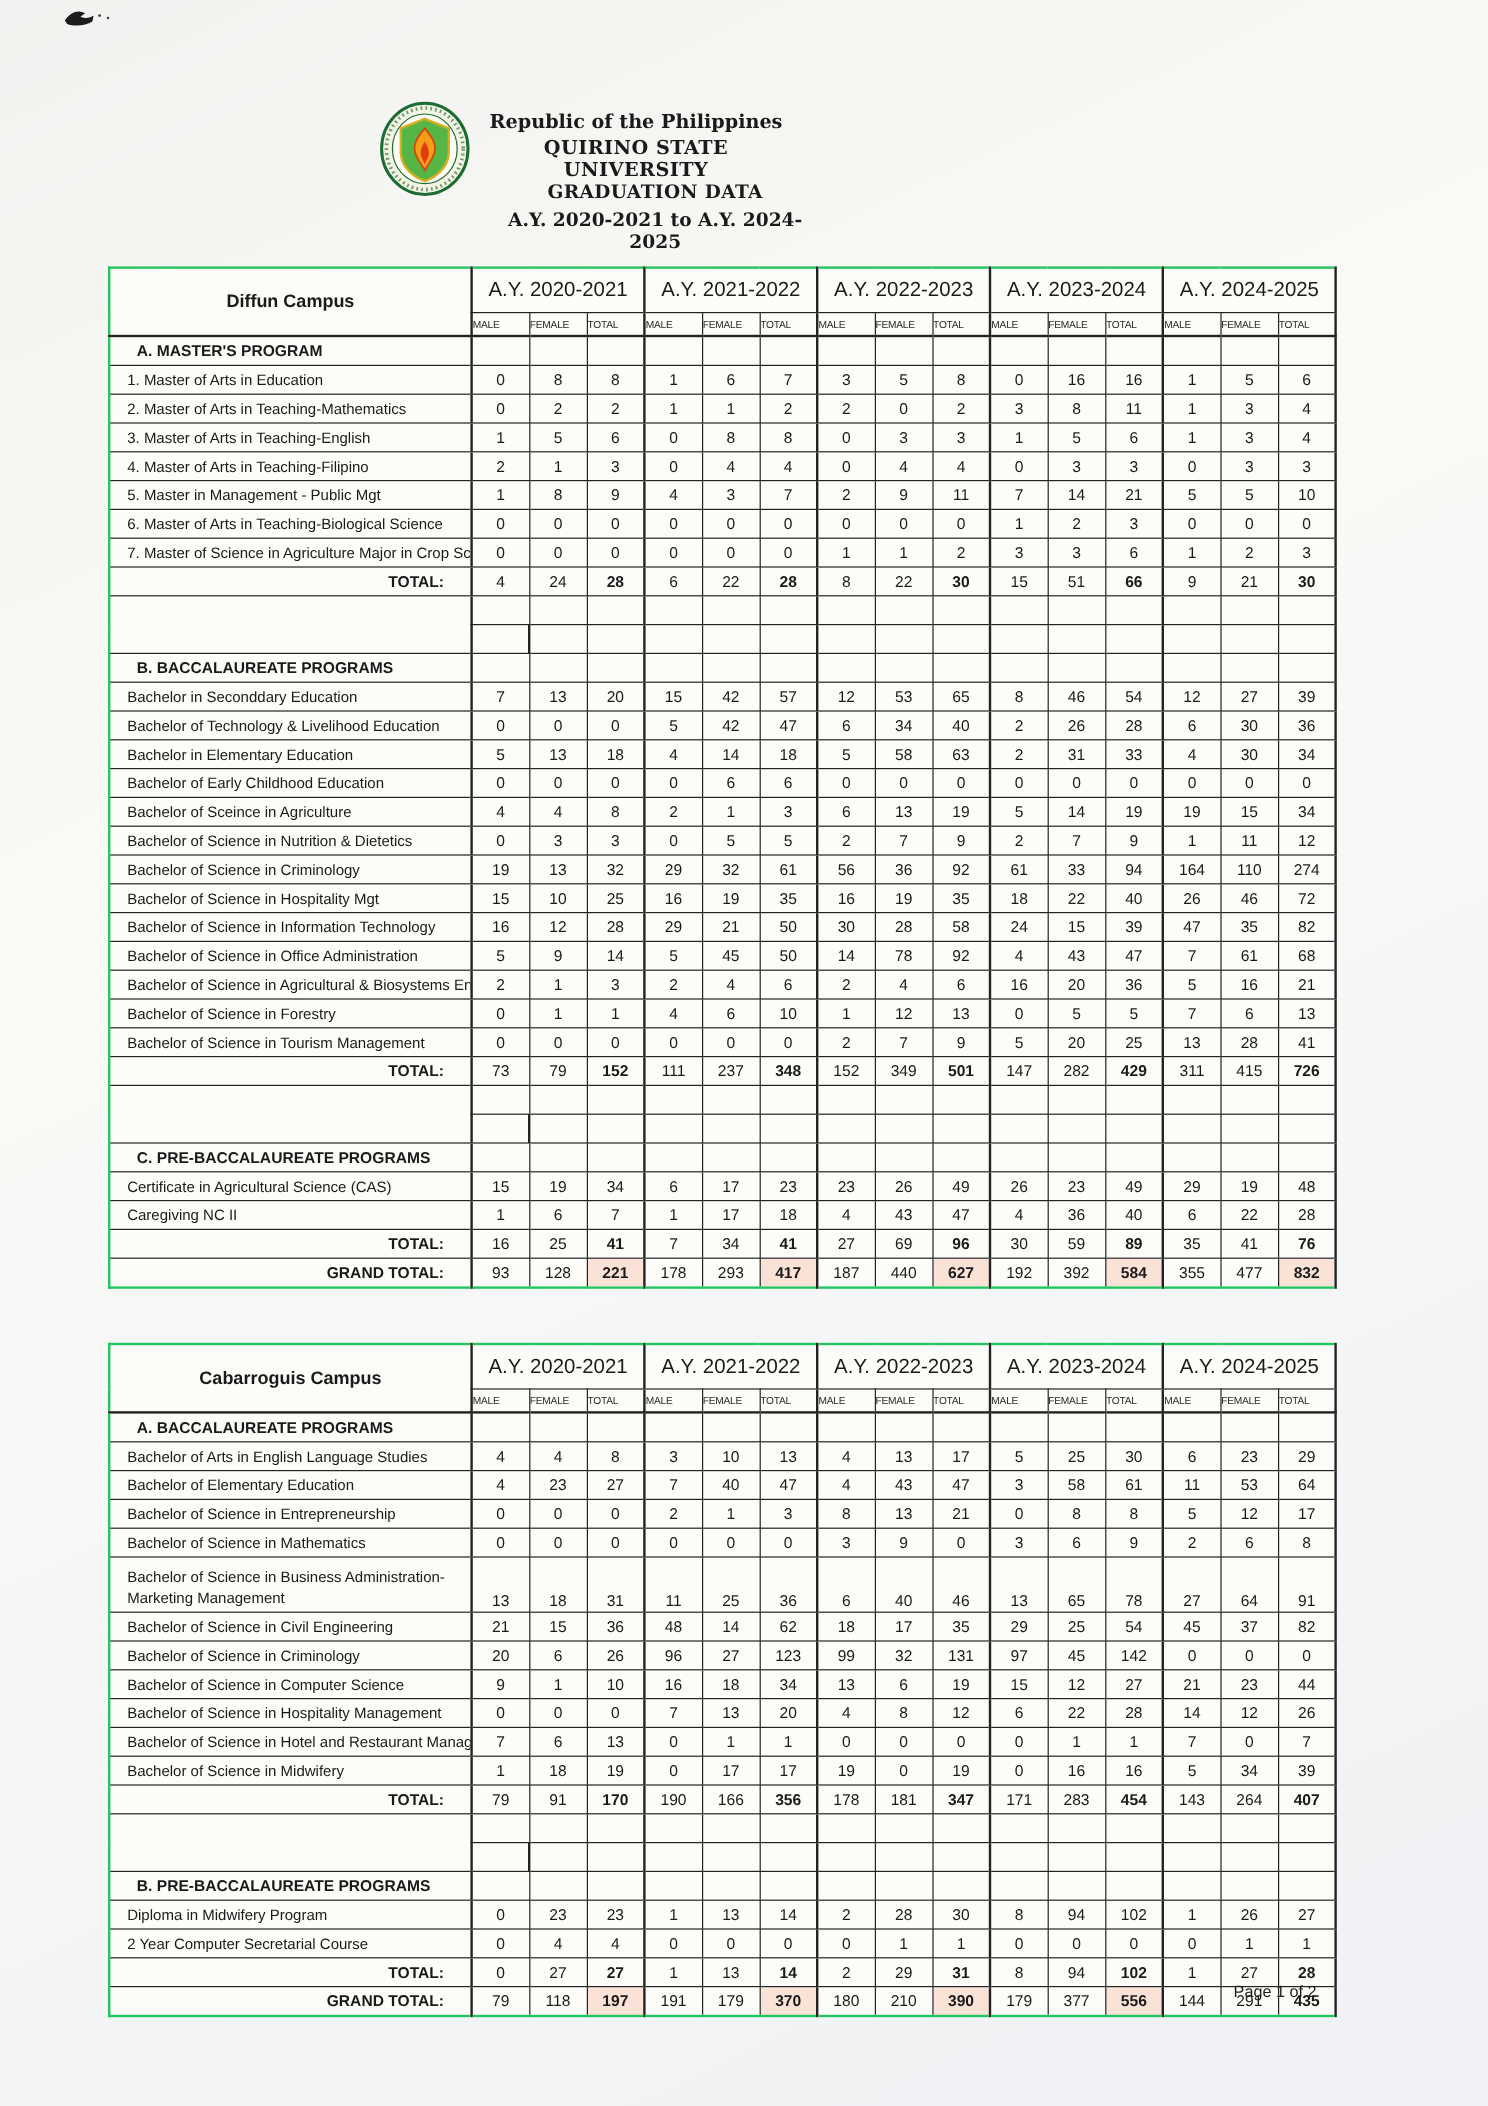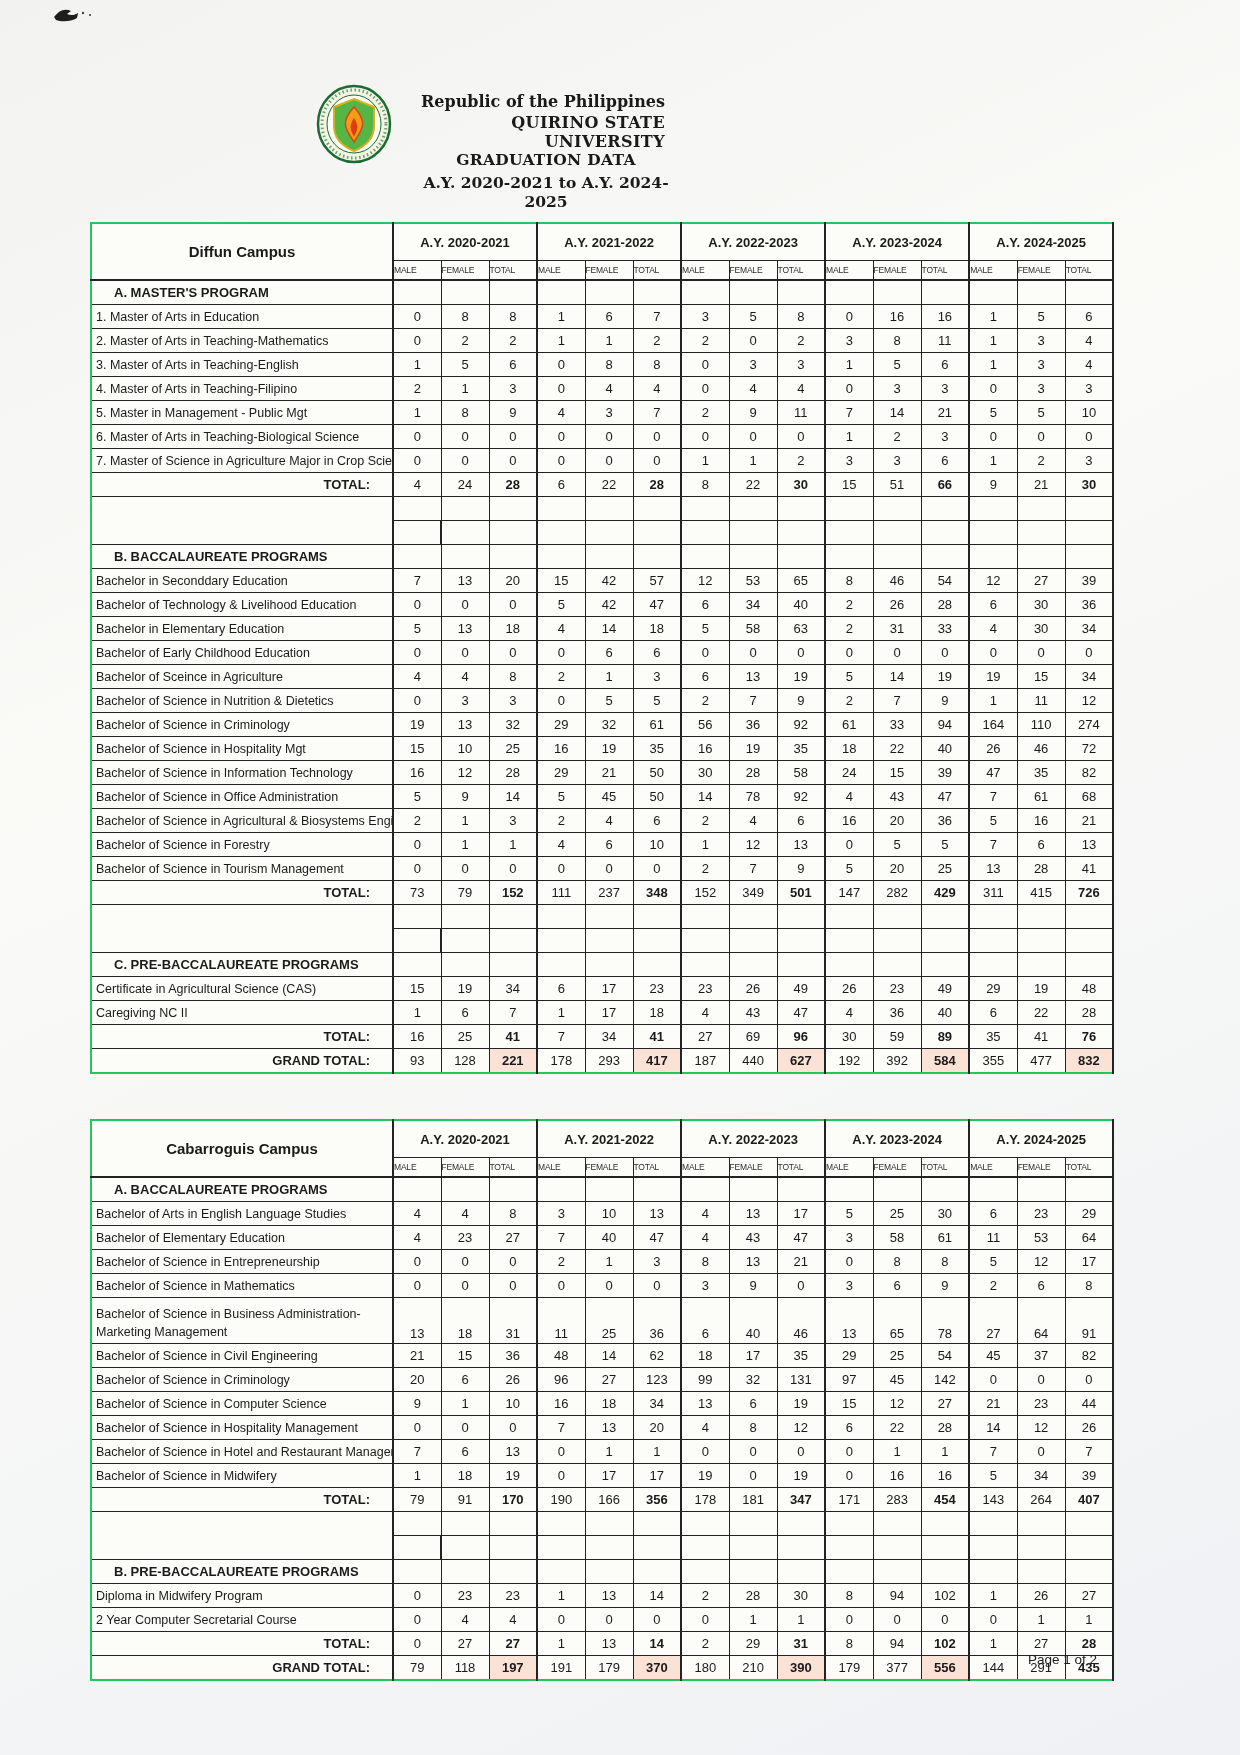--- a/index.html
+++ b/index.html
@@ -4,43 +4,43 @@
 <style>
   html,body{margin:0;padding:0}
   body{
     width:1240px;height:1755px;position:relative;
     background:linear-gradient(155deg,#f2f2f0 0%,#fafaf7 35%,#eff1f4 100%);
     font-family:"Liberation Sans",sans-serif;color:#1a1a1a;
   }
   .pen-mark{position:absolute;top:6px;left:52px}
   .doc-header{position:relative;height:200px}
   .seal{position:absolute;left:316px;top:84px;width:76px;height:80px}
-  .head-lines{position:absolute;left:395px;top:92px;width:270px;text-align:right;
+  .head-lines{position:absolute;left:395px;top:92px;width:270px;text-align:center;
     font-family:"DejaVu Serif",serif;font-weight:bold}
   .head-line1{font-size:16px}
   .head-line2{font-size:16px;letter-spacing:.4px;margin-top:2px}
   .title-lines{position:absolute;left:405px;top:150px;width:282px;text-align:center;
     font-family:"DejaVu Serif",serif;font-weight:bold}
   .doc-title{font-size:15.5px;letter-spacing:.3px}
   .doc-subtitle{font-size:15.5px;margin-top:4px}
   #tables{margin-top:22px}
   table.data-table{border-collapse:collapse;width:1022px;margin:0 0 45px 90px;
     background:#fcfcf9;border:2px solid #22c55e;table-layout:fixed}
   col.col-desc{width:302px}
   col.col-val{width:48px}
   .data-table th,.data-table td{border:1px solid #232323;padding:0 3px;height:23px;
     font-size:13px;overflow:hidden}
   .data-table th.campus-cell{font-size:15px;font-weight:bold;text-align:center;
     border-right-width:2px;border-bottom-width:2px}
-  .data-table th.year-cell{font-size:13px;font-weight:bold;height:36px}
+  .data-table th.year-cell{font-size:17px;font-weight:normal;height:36px}
   .data-table th.sub-cell{font-size:8.5px;font-weight:normal;color:#2c2c2c;text-align:left;
     height:18px;padding:0;letter-spacing:-.2px;border-bottom-width:2px}
   .group-end{border-right-width:2px !important}
   td.val,td.empty-cell{text-align:center}
-  td.prog-label{padding-left:4px;font-size:12.5px;white-space:nowrap}
+  td.prog-label{padding-left:14px;font-size:12.5px;white-space:nowrap}
   tr.row-tall{height:46px}
   tr.row-tall td{vertical-align:bottom;padding-bottom:2px}
   tr.row-tall td.prog-label{white-space:pre-line;line-height:1.45}
   td.section-label{font-weight:bold;font-size:13px;padding-left:22px;white-space:nowrap}
   td.total-label{font-weight:bold;text-align:right;padding-right:22px;font-size:13px}
   td.desc-spacer{border-bottom-width:1px}
   tr.spacer td{height:23px}
   td.bold{font-weight:bold}
   td.hl{background:#fbe2d7}
   td:first-child{border-right-width:2px}

